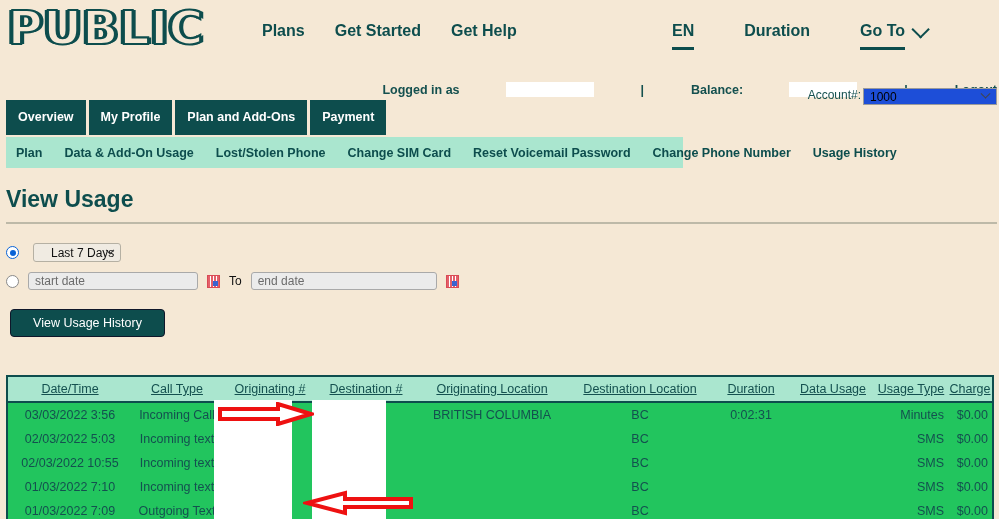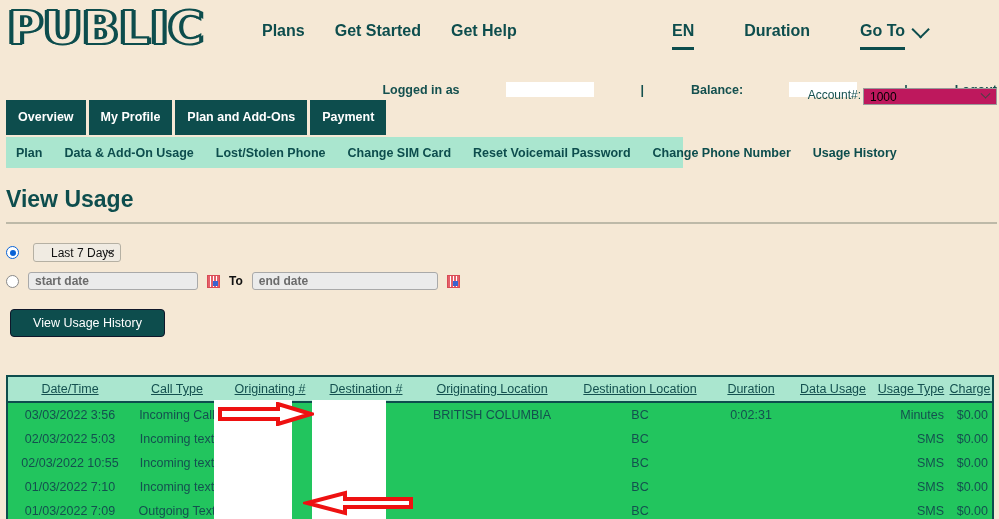--- a/index.html
+++ b/index.html
@@ -122,21 +122,21 @@
     top: 88px;
     font-size: 12px;
     color: #14504f;
     display: flex;
     gap: 2px;
   }
   .acct-select {
     width: 134px;
     height: 17px;
     border: 1px solid #9a9a9a;
-    background: #be185d;
+    background: #1d4ed8;
     font-size: 12px;
     font-family: "Liberation Sans", sans-serif;
     color: #000;
     position: relative;
     display: flex;
     align-items: center;
     padding-left: 6px;
     box-sizing: border-box;
   }
   .acct-select .sel-chev {
@@ -217,21 +217,20 @@
     align-items: center;
     gap: 14px;
   }
   .filter-row2 {
     position: absolute;
     left: 6px;
     top: 272px;
     display: flex;
     align-items: center;
     gap: 9px;
-    font-weight: bold;
   }
   .radio {
     width: 13px;
     height: 13px;
     border-radius: 50%;
     border: 1px solid #8a8a8a;
     background: #fff;
     box-sizing: border-box;
     position: relative;
     flex: 0 0 auto;

